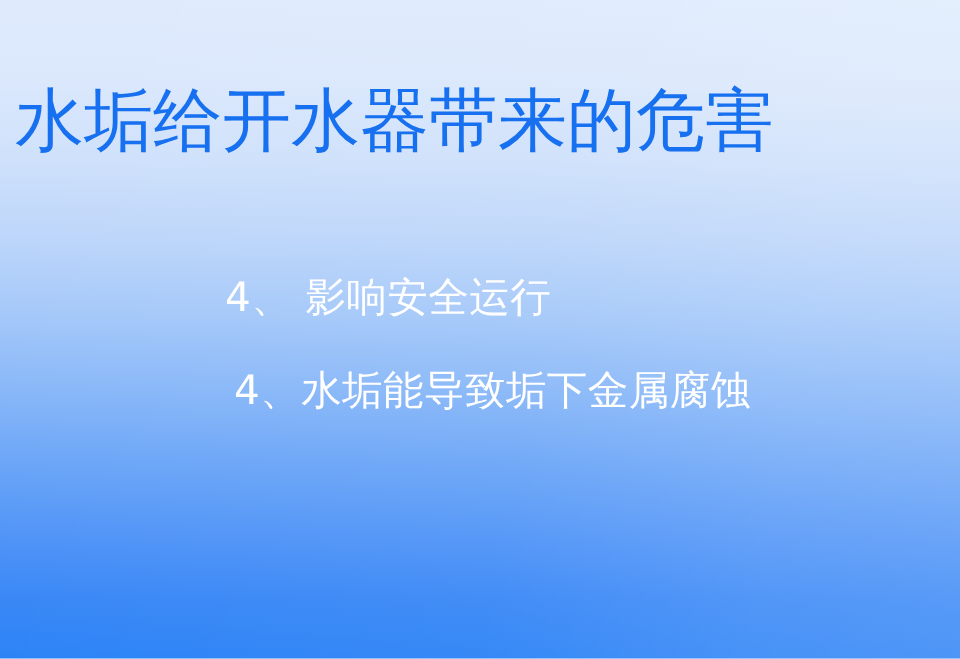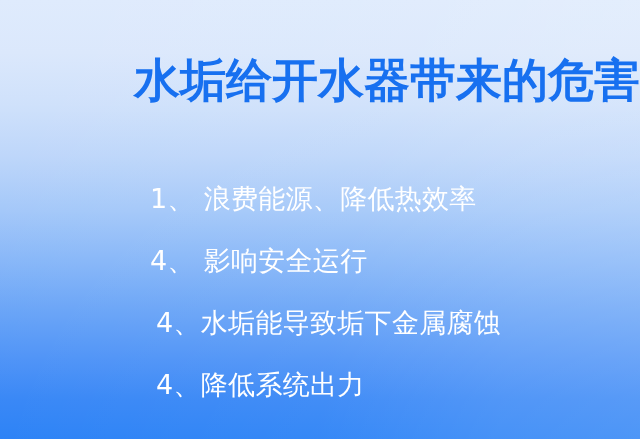--- a/index.html
+++ b/index.html
@@ -36,27 +36,28 @@
         #4e93f7 82%,
         #3887f6 91%,
         #2b82f6 100%);
   }
 
   #slide-title {
     position: absolute;
     left: 0;
     right: 0;
     top: 52px;
-    text-align: right;
+    text-align: left;
     font-size: 46px;
     line-height: 56px;
     letter-spacing: 0px;
     color: #1770f0;
-    font-weight: 700;
+    font-weight: 400;
     white-space: nowrap;
+    padding-left: 10px;
   }
 
   #bullet-list {
     position: absolute;
     left: 150px;
     top: 168px;
     width: 460px;
     margin: 0;
     padding: 0;
     list-style: none;
@@ -77,19 +78,17 @@
   }
 </style>
 </head>
 <body>
 
 <div id="slide">
 
   <div id="slide-title">水垢给开水器带来的危害</div>
 
   <ul id="bullet-list">
-    <li class="bullet-item">1、 浪费能源、降低热效率</li>
     <li class="bullet-item">4、 影响安全运行</li>
     <li class="bullet-item indent-wide">4、水垢能导致垢下金属腐蚀</li>
-    <li class="bullet-item indent-wide">4、降低系统出力</li>
   </ul>
 
 </div>
 
 </body></html>

